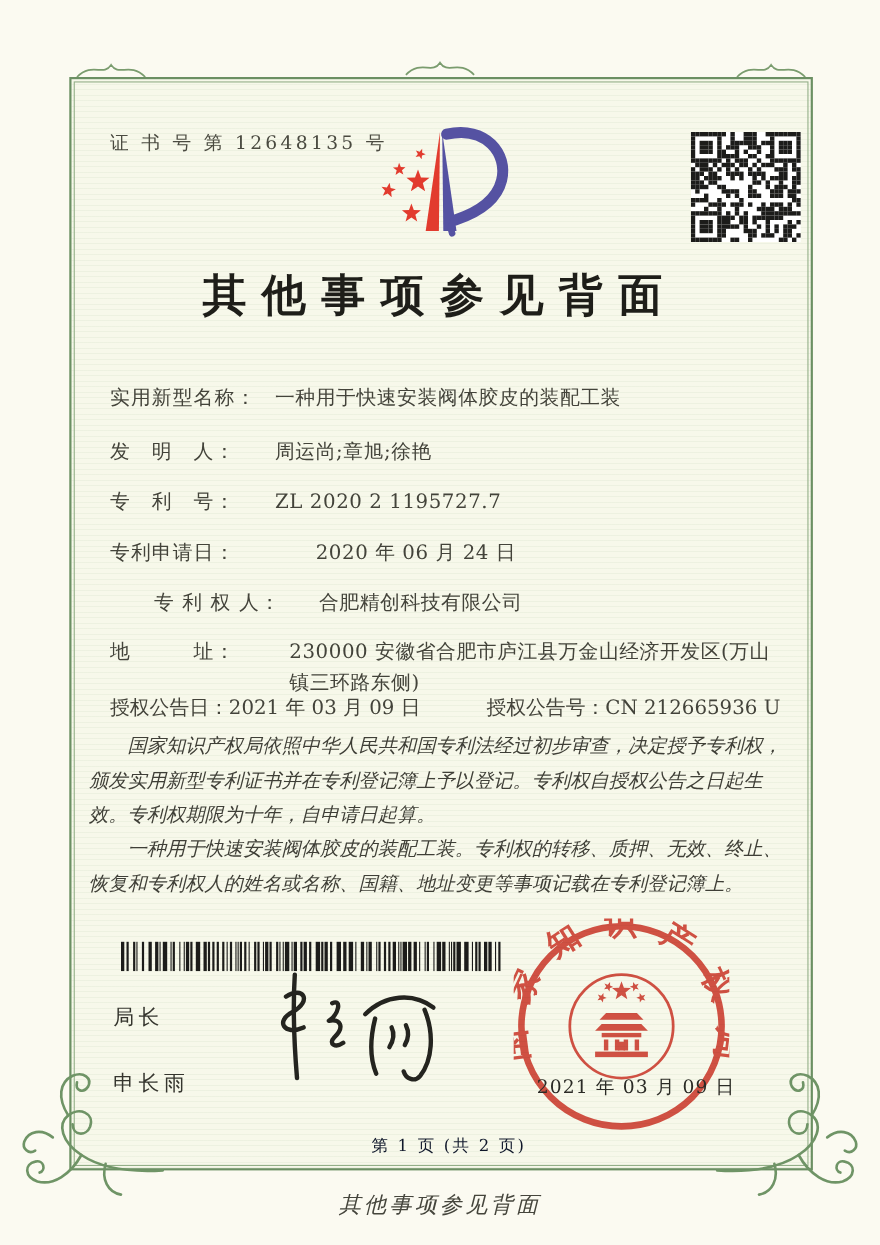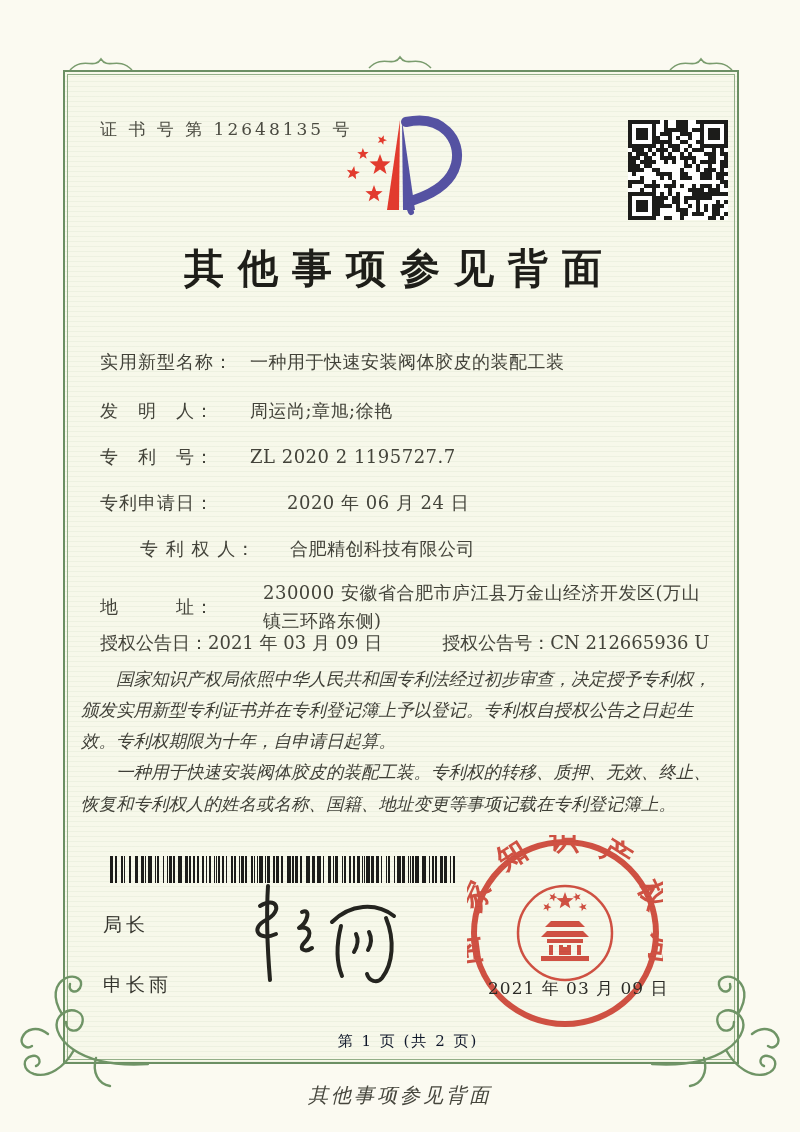--- a/index.html
+++ b/index.html
@@ -26,28 +26,28 @@
   .abs{position:absolute;}
   .cert-no{
     left:100px;top:118px;font-size:17px;letter-spacing:3px;color:#4a4a40;
   }
   .title{
     left:0;right:0;top:241px;text-align:center;
     font-size:40px;font-weight:bold;color:#1e1e19;
     letter-spacing:14px;margin:0;
   }
   .field-row{
-    left:100px;width:616px;display:flex;align-items:center;
+    left:100px;width:616px;display:flex;align-items:flex-start;
     font-size:18px;line-height:1.55;color:#43433a;
   }
   .field-label{flex:0 0 150px;letter-spacing:1px;}
   .field-value{flex:1 1 auto;letter-spacing:0.5px;}
   .grant-row{left:100px;width:616px;display:flex;font-size:18px;color:#43433a;}
   .grant-pair{white-space:nowrap;}
-  .grant-pair.second{margin-left:28px;}
+  .grant-pair.second{margin-left:60px;}
   .paragraphs{
     left:81px;top:664px;width:640px;font-size:17.5px;line-height:1.78;
     color:#3f3f37;font-style:italic;
   }
   .paragraphs p{margin:0;text-indent:2em;}
   .signer{left:103px;font-size:19px;letter-spacing:4px;color:#35352e;}
   .seal-date{
     left:488px;top:977px;font-size:17px;letter-spacing:1px;color:#2b2b26;z-index:5;
   }
   .page-info{left:16px;right:0;top:1032px;text-align:center;font-size:15px;color:#0f172a;letter-spacing:2px;}
@@ -478,21 +478,21 @@
   </div>
   <div class="abs field-row" style="top:535px;margin-left:40px;">
     <span class="field-label">专 利 权 人：</span>
     <span class="field-value">合肥精创科技有限公司</span>
   </div>
   <div class="abs field-row" style="top:579px;gap:13px;">
     <span class="field-label">地　　　址：</span>
     <span class="field-value">230000 安徽省合肥市庐江县万金山经济开发区(万山镇三环路东侧)</span>
   </div>
 
-  <div class="abs grant-row" style="top:631px;gap:32px;">
+  <div class="abs grant-row" style="top:631px;">
     <span class="grant-pair"><span>授权公告日：</span><span>2021 年 03 月 09 日</span></span>
     <span class="grant-pair second"><span>授权公告号：</span><span>CN 212665936 U</span></span>
   </div>
 
   <div class="abs paragraphs">
     <p>国家知识产权局依照中华人民共和国专利法经过初步审查，决定授予专利权，颁发实用新型专利证书并在专利登记簿上予以登记。专利权自授权公告之日起生效。专利权期限为十年，自申请日起算。</p>
     <p>一种用于快速安装阀体胶皮的装配工装。专利权的转移、质押、无效、终止、恢复和专利权人的姓名或名称、国籍、地址变更等事项记载在专利登记簿上。</p>
   </div>
 
   <svg class="abs" style="left:110px;top:856px;" width="345" height="27" viewBox="0 0 345 27" id="barcode-svg">

